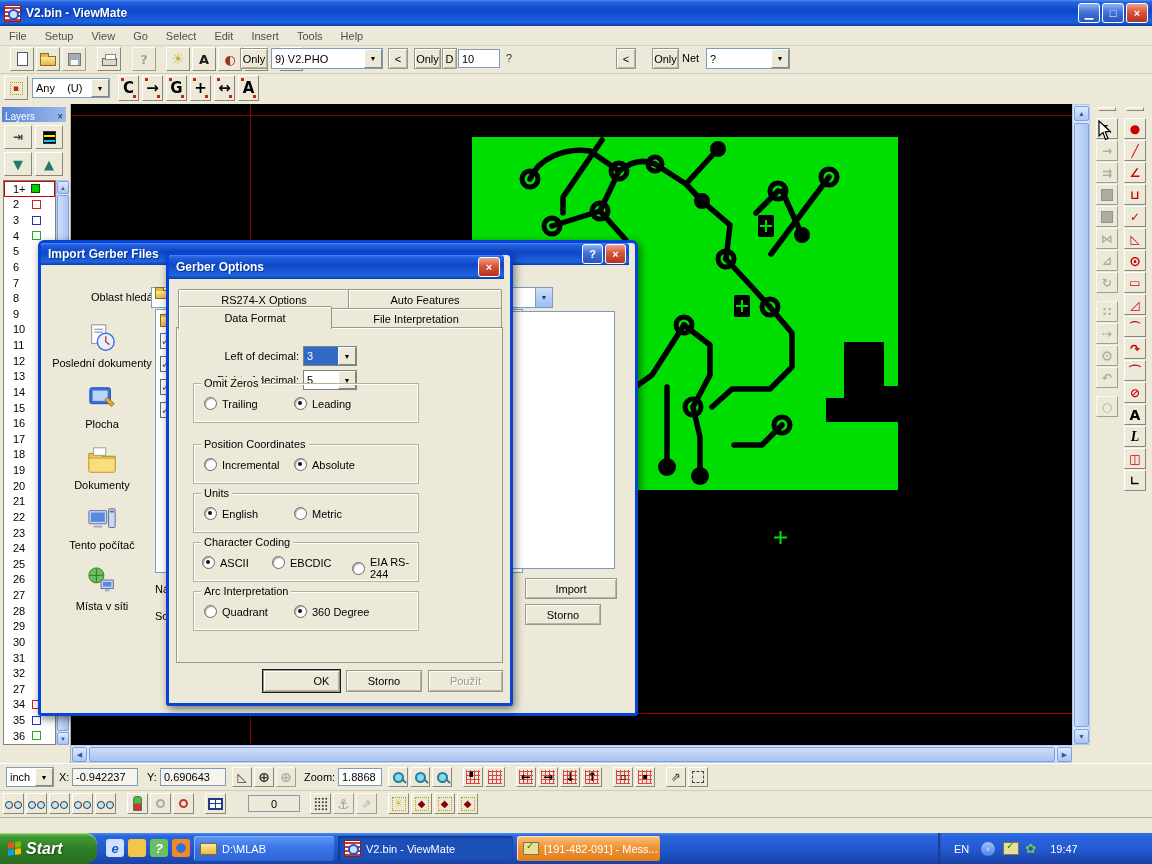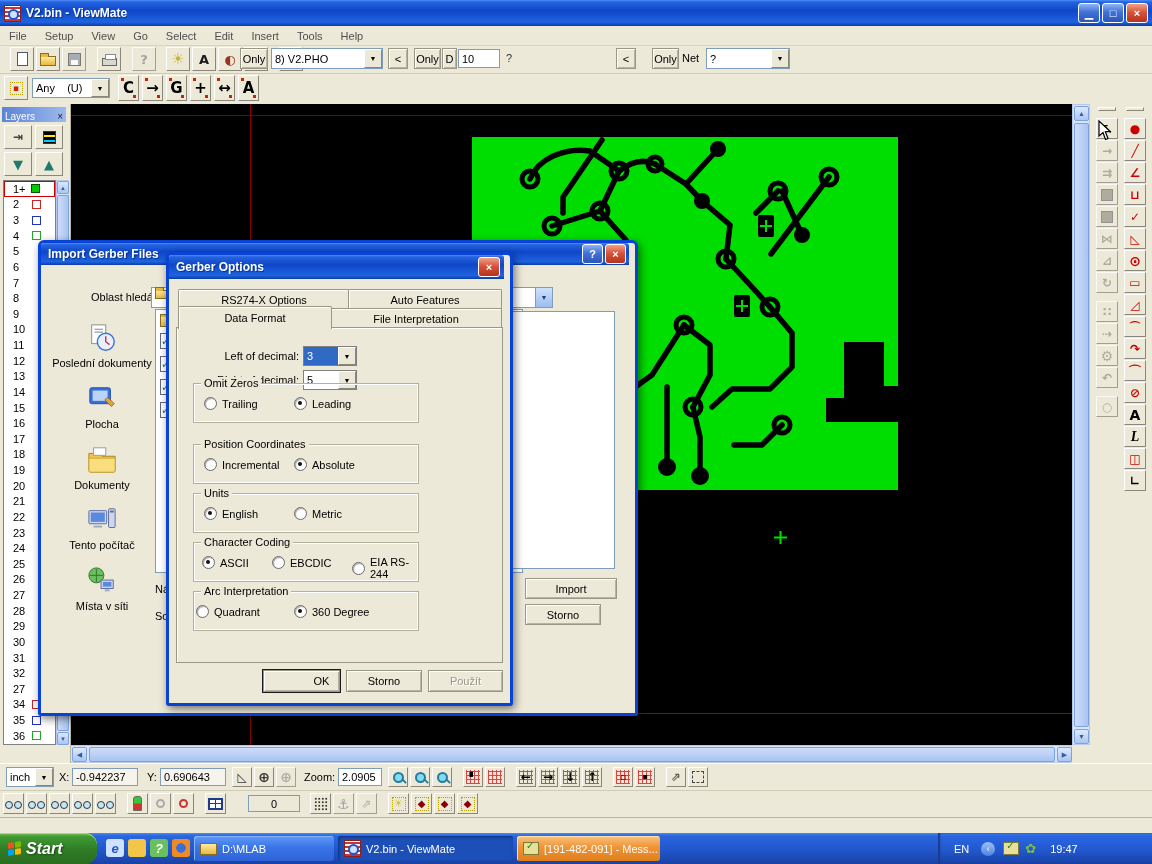--- a/index.html
+++ b/index.html
@@ -169,21 +169,21 @@
         <div class="tbtn" style="width: 24px; height: 24px;">
           <span class="shp shp-colors"></span>
         </div>
         <span class="isep"></span>
         <div class="tbtn" style="width: 24px; height: 24px;">
           <span class="shp shp-glasses"></span>
         </div>
       </div>
     <div class="abs btn3d" style="left:240px;top:3px;width:28px;height:21px;">Only</div>
     <div class="abs combo" style="left:271px;top:3px;width:112px;height:21px;">
-      <span class="ctext">8) V2.PHO</span>
+      <span class="ctext">9) V2.PHO</span>
       <span class="dda">▼</span>
     </div>
     <div class="abs btn3d" style="left:388px;top:3px;width:20px;height:21px;">&lt;</div>
     <div class="abs btn3d" style="left:414px;top:3px;width:27px;height:21px;">Only</div>
     <div class="abs btn3d" style="left:442px;top:3px;width:15px;height:21px;">D</div>
     <div class="abs sunken" style="left:458px;top:4px;width:42px;height:19px;display:flex;align-items:center;padding-left:3px;">10</div>
     <span class="abs" style="left:506px;top:7px;color:#333;">?</span>
     <div class="abs btn3d" style="left:616px;top:3px;width:20px;height:21px;">&lt;</div>
     <div class="abs btn3d" style="left:652px;top:3px;width:27px;height:21px;">Only</div>
     <span class="abs" style="left:682px;top:7px;">Net</span>
@@ -696,21 +696,21 @@
             <span class="radio"></span>
             <span>EBCDIC</span>
           </div>
           <div class="ropt" style="left: 158px; top: 13px;">
             <span class="radio"></span>
             <span>EIA RS-244</span>
           </div>
         </div>
         <div class="grp" style="left: 24px; top: 336px; width: 224px; height: 38px;">
           <span class="grplab">Arc Interpretation</span>
-          <div class="ropt" style="left: 2px; top: 13px;">
+          <div class="ropt" style="left: 10px; top: 13px;">
             <span class="radio"></span>
             <span>Quadrant</span>
           </div>
           <div class="ropt" style="left: 100px; top: 13px;">
             <span class="radio on"></span>
             <span>360 Degree</span>
           </div>
         </div>
       </div>
 
@@ -733,21 +733,21 @@
           <span class="glyph" style="color: rgb(51, 51, 51); font-size: 12px; font-weight: bold;">◺</span>
         </div>
         <div class="tbtn" style="width: 20px; height: 20px;">
           <span class="glyph" style="color: rgb(51, 51, 51); font-size: 14px; font-weight: bold;">⊕</span>
         </div>
         <div class="tbtn disabled" style="width: 20px; height: 20px;">
           <span class="glyph" style="color: rgb(153, 153, 153); font-size: 14px; font-weight: bold;">⊕</span>
         </div>
       </div>
     <span class="abs" style="left:304px;top:7px;">Zoom:</span>
-    <div class="abs sunken" style="left:338px;top:4px;width:44px;height:18px;display:flex;align-items:center;padding-left:3px;">2.0905</div>
+    <div class="abs sunken" style="left:338px;top:4px;width:44px;height:18px;display:flex;align-items:center;padding-left:3px;">1.8868</div>
     <div id="status-icons-right" class="abs strip" style="left:388px;top:3px;">
         <div class="tbtn" style="width: 20px; height: 20px;">
           <span class="shp shp-lens"></span>
         </div>
         <div class="tbtn" style="width: 20px; height: 20px;">
           <span class="shp shp-lens"></span>
         </div>
         <div class="tbtn" style="width: 20px; height: 20px;">
           <span class="shp shp-lens"></span>
         </div>

